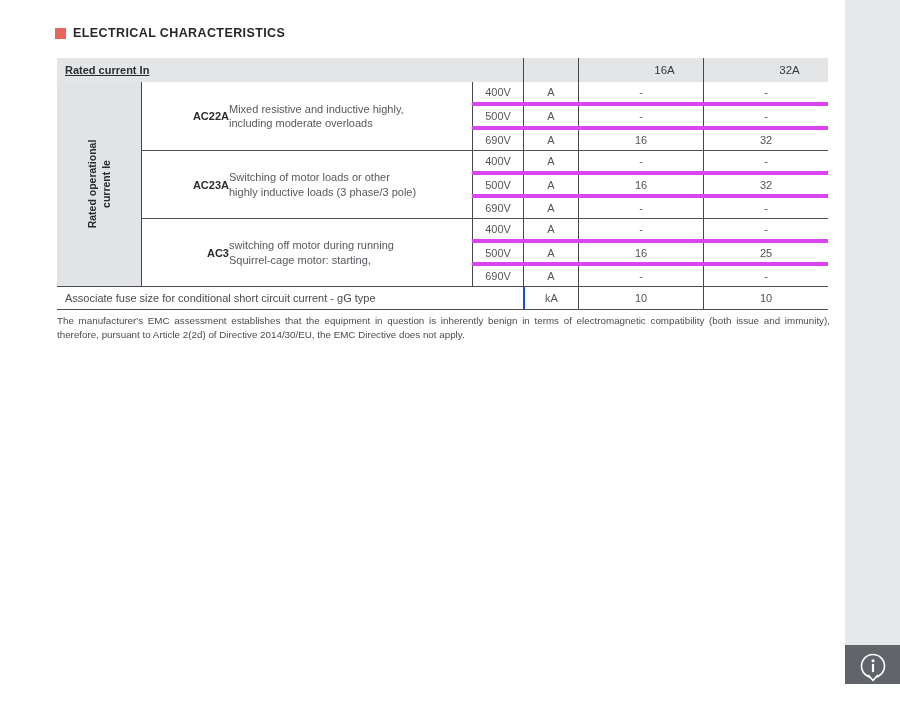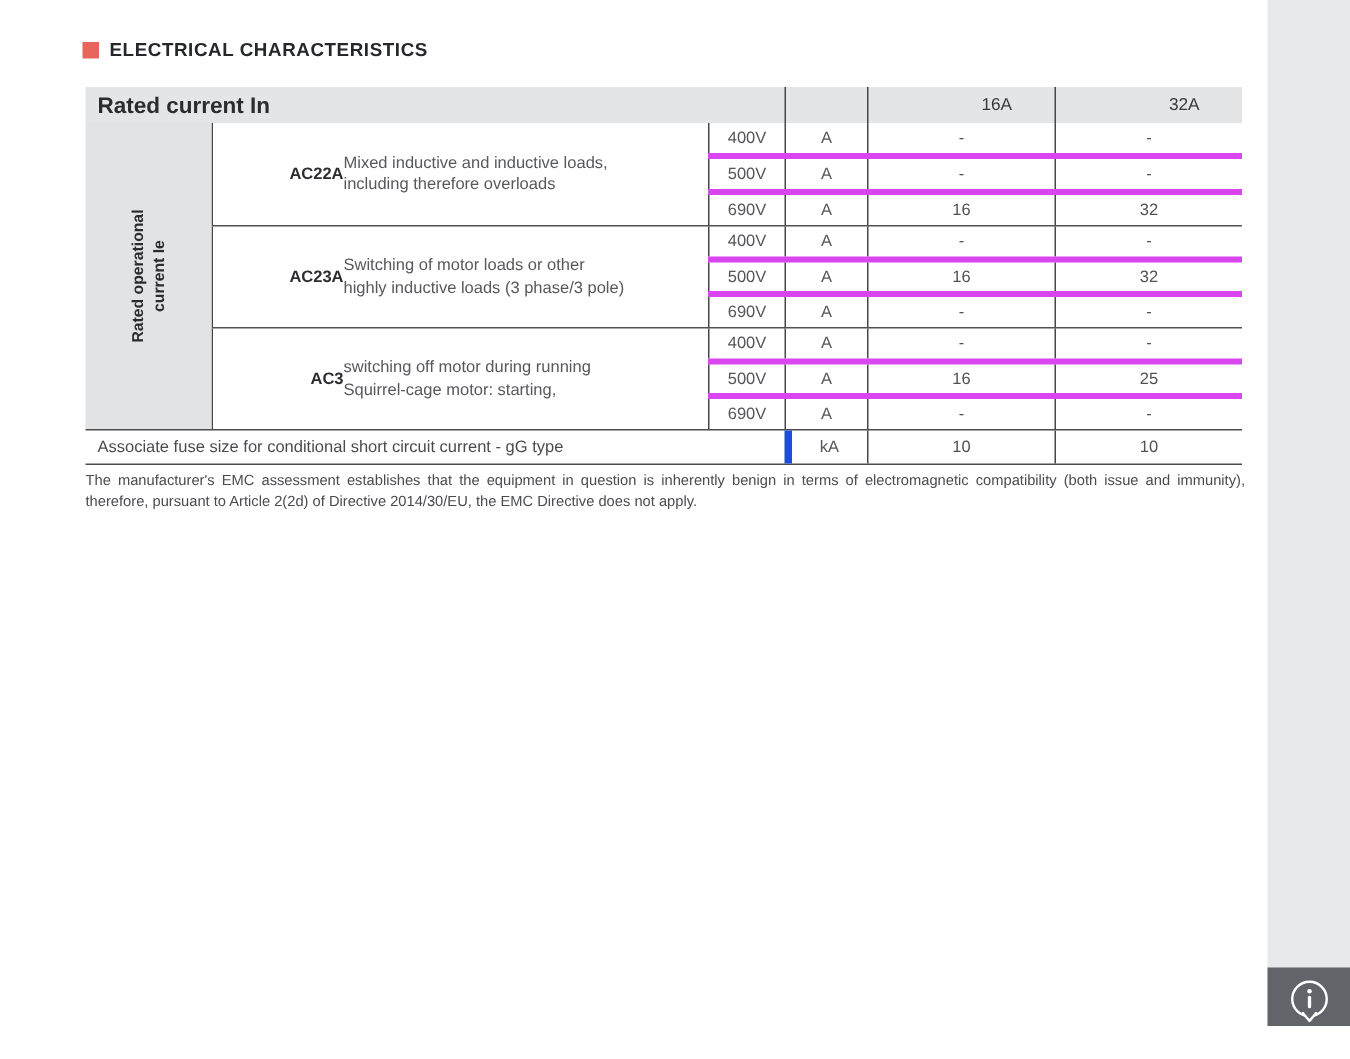--- a/index.html
+++ b/index.html
@@ -12,21 +12,21 @@
   .title-row{position:absolute;left:55px;top:26px;display:flex;align-items:center;gap:7px;}
   .accent-square{width:11px;height:11px;background:#e8655e;}
   .section-title{font-size:12.5px;font-weight:bold;color:#26272a;letter-spacing:.4px;}
 
   
   .tbl{position:absolute;left:57px;top:58px;width:771px;font-size:11px;color:#55565a;}
   .tbl *{box-sizing:border-box;}
 
   .tbl-header{display:flex;height:24px;background:#e4e5e7;}
   .th-label{width:466px;display:flex;align-items:center;padding-left:8px;
-            font-weight:bold;font-size:15px;color:#2b2c2f;}
+            font-weight:bold;font-size:11px;color:#2b2c2f;text-decoration:underline;}
   .th-gap{width:55px;border-left:1px solid #46474a;}
   .th-col{width:125px;border-left:1px solid #46474a;display:flex;align-items:center;
           justify-content:center;color:#38393c;font-size:11.5px;padding-left:47px;}
 
   .tbl-body{display:flex;height:204px;}
   .side-label{width:84px;background:#e2e3e5;position:relative;}
   .side-label-text{
     position:absolute;top:50%;left:50%;
     transform:translate(-50%,-50%) rotate(-90deg);
     white-space:nowrap;text-align:center;font-weight:bold;font-size:10.5px;
@@ -41,21 +41,21 @@
   .group-rows{width:356px;display:flex;flex-direction:column;}
   .subrow{flex:1;display:flex;}
   .subrow + .subrow{border-top:4px solid #d946ef;}
   .cell{display:flex;align-items:center;justify-content:center;}
   .cell.volt{width:51px;border-left:1px solid #46474a;}
   .cell.unit{width:55px;border-left:1px solid #46474a;}
   .cell.val{width:125px;border-left:1px solid #46474a;color:#505155;}
 
   .fuse-row{display:flex;height:24px;border-top:1px solid #4c4d50;border-bottom:1px solid #4c4d50;}
   .fuse-label{width:466px;display:flex;align-items:center;padding-left:8px;color:#4a4b4e;}
-  .fuse-unit{width:55px;border-left:5px solid #1d4ed8;display:flex;align-items:center;justify-content:center;}
+  .fuse-unit{width:55px;border-left:2px solid #1d4ed8;display:flex;align-items:center;justify-content:center;}
   .fuse-val{width:125px;border-left:1px solid #46474a;display:flex;align-items:center;justify-content:center;color:#505155;}
 
   
   .footnote{
     position:absolute;left:57px;top:314px;width:773px;
     font-size:9.8px;line-height:13.5px;color:#4a4b4e;
     text-align:justify;text-align-last:left;
   }
 
   
@@ -91,22 +91,22 @@
           <div>current Ie</div>
         </div>
       </div>
 
       <div class="body-right">
 
         <div class="group">
           <div class="group-info">
             <div class="group-code">AC22A</div>
             <div class="group-desc">
-              <div>Mixed inductive and inductive loads,</div>
-              <div>including therefore overloads</div>
+              <div>Mixed resistive and inductive highly,</div>
+              <div>including moderate overloads</div>
             </div>
           </div>
           <div class="group-rows">
             <div class="subrow">
               <div class="cell volt">400V</div>
               <div class="cell unit">A</div>
               <div class="cell val">-</div>
               <div class="cell val">-</div>
             </div>
             <div class="subrow">

